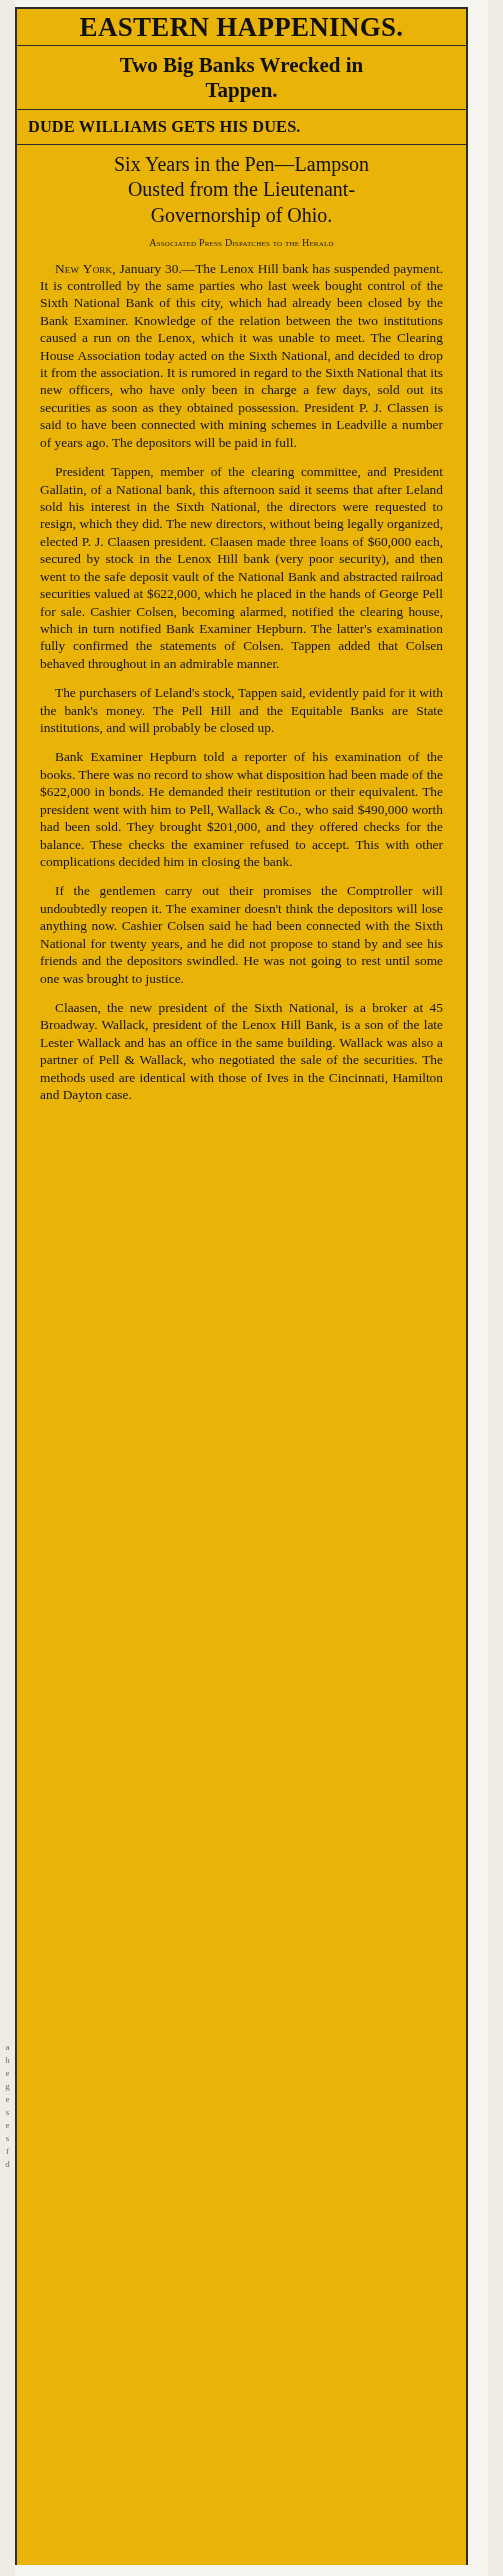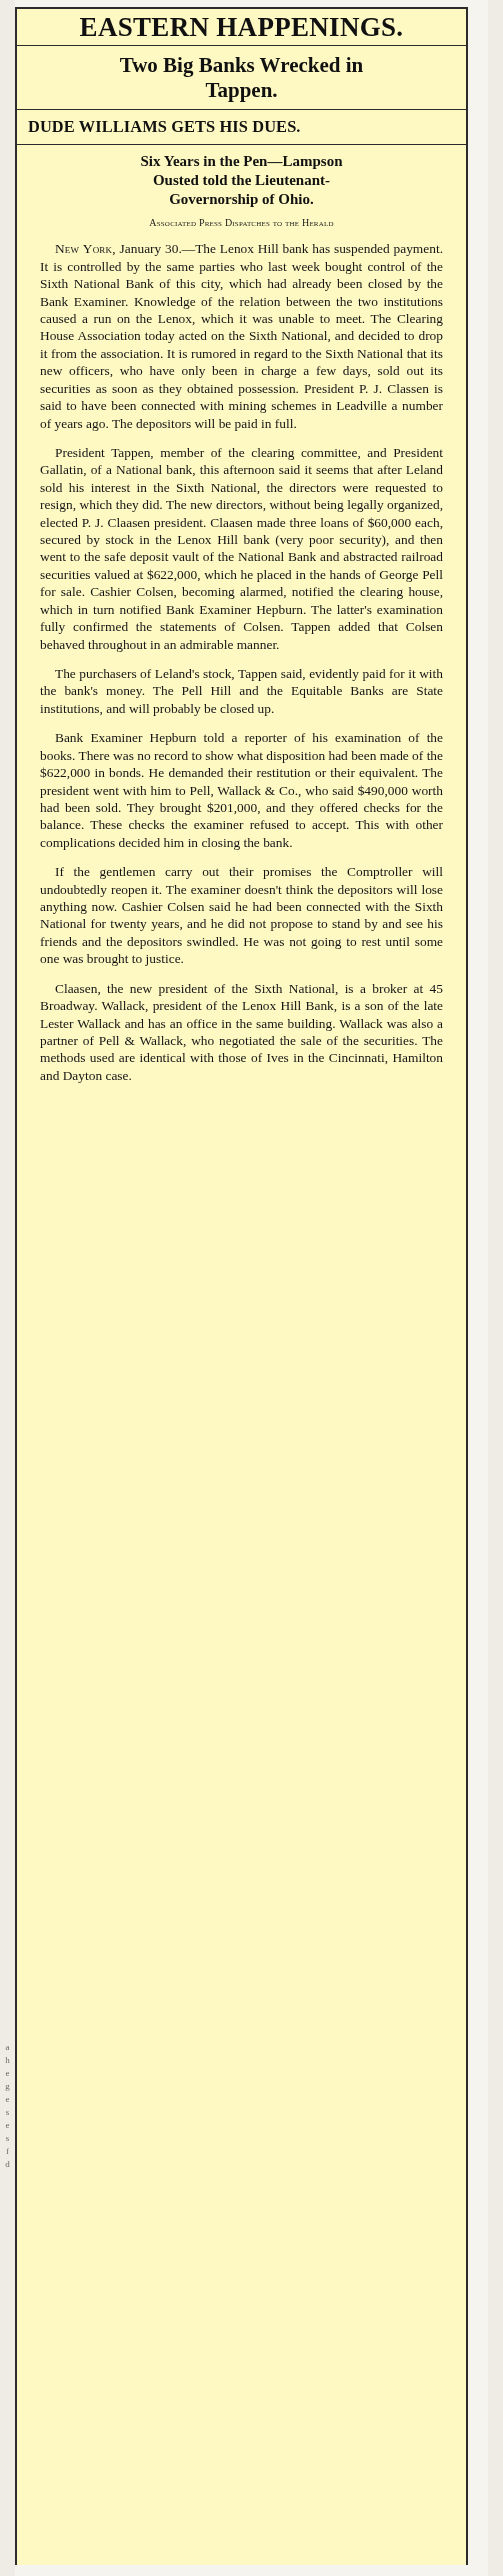--- a/index.html
+++ b/index.html
@@ -19,21 +19,21 @@
     background: #f6f4ef;
     overflow: hidden;
   }
   
   .column {
     position: absolute;
     left: 15px;
     top: 6.8px;
     width: 453px;
     height: 2558px;
-    background: #fef9c3;
+    background: #eab308;
     border-left: 2.1px solid #2b2b2b;
     border-right: 2.1px solid #2b2b2b;
     box-sizing: border-box;
     padding: 0 11px;
   }
   .rule-top {
     border-top: 2.1px solid #2b2b2b;
     margin: 0 -11px 0 -11px;
   }
   .hdr-main {
@@ -70,22 +70,22 @@
     font-weight: bold;
     font-size: 16.4px;
     text-align: left;
     line-height: 1.2;
     margin: 6.8px 0 5.5px 0;
     letter-spacing: 0.1px;
     color: #111;
   }
   .hdr-4 {
     font-family: "Liberation Serif", serif;
-    font-weight: bold;
-    font-size: 15px;
+    font-weight: normal;
+    font-size: 20px;
     text-align: center;
     line-height: 1.28;
     margin: 6.8px 0 6.8px 0;
     color: #111;
   }
   .hdr-4 .l2, .hdr-4 .l3 { display: block; }
   .credit {
     font-family: "Liberation Serif", serif;
     font-size: 10px;
     text-align: center;
@@ -163,21 +163,21 @@
       <span>Two Big Banks Wrecked in</span><br>
       <span>Tappen.</span>
     </h2>
     <hr class="hr-thin2">
 
     <h3 class="hdr-3">DUDE WILLIAMS GETS HIS DUES.</h3>
     <hr class="hr-thin2">
 
     <h4 class="hdr-4">
       <span class="l1">Six Years in the Pen—Lampson</span>
-      <span class="l2">Ousted told the Lieutenant-</span>
+      <span class="l2">Ousted from the Lieutenant-</span>
       <span class="l3">Governorship of Ohio.</span>
     </h4>
 
     <div class="credit">
       <span class="sc">Associated Press Dispatches to the </span><span class="sc">Herald</span>
     </div>
 
     <div class="body-text">
       <p class="first"><span class="sc">New York,</span><span> January 30.—The Lenox Hill bank has suspended payment. It is controlled by the same parties who last week bought control of the Sixth National Bank of this city, which had already been closed by the Bank Examiner. Knowledge of the relation between the two institutions caused a run on the Lenox, which it was unable to meet. The Clearing House Association today acted on the Sixth National, and decided to drop it from the association. It is rumored in regard to the Sixth National that its new officers, who have only been in charge a few days, sold out its securities as soon as they obtained possession. President P. J. Classen is said to have been connected with mining schemes in Leadville a number of years ago. The depositors will be paid in full.</span></p>
       <p>President Tappen, member of the clearing committee, and President Gallatin, of a National bank, this afternoon said it seems that after Leland sold his interest in the Sixth National, the directors were requested to resign, which they did. The new directors, without being legally organized, elected P. J. Claasen president. Claasen made three loans of $60,000 each, secured by stock in the Lenox Hill bank (very poor security), and then went to the safe deposit vault of the National Bank and abstracted railroad securities valued at $622,000, which he placed in the hands of George Pell for sale. Cashier Colsen, becoming alarmed, notified the clearing house, which in turn notified Bank Examiner Hepburn. The latter's examination fully confirmed the statements of Colsen. Tappen added that Colsen behaved throughout in an admirable manner.</p>

